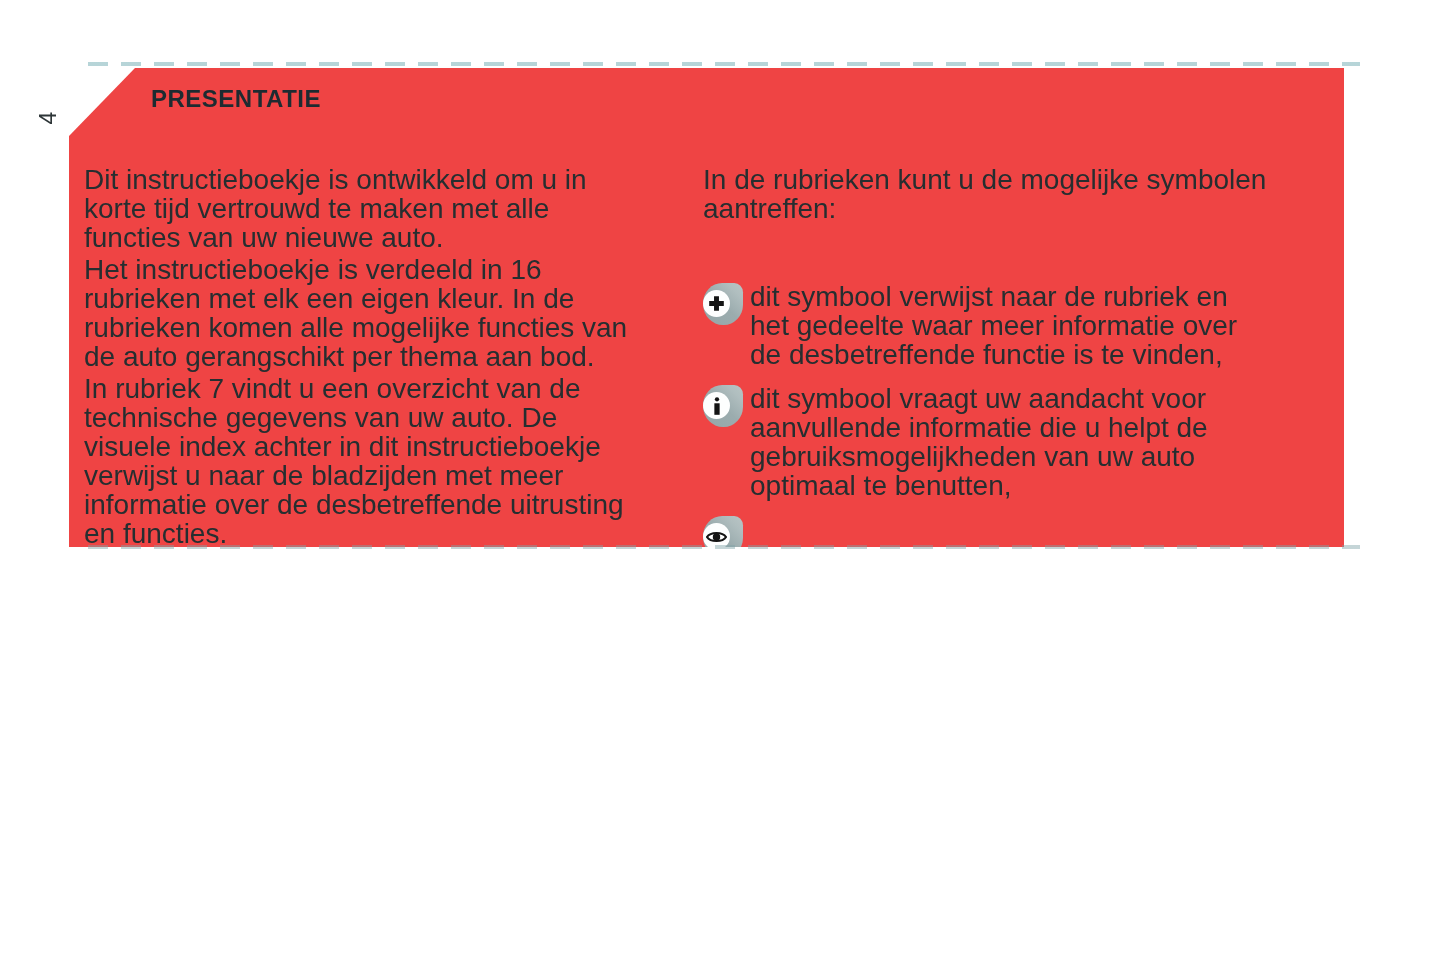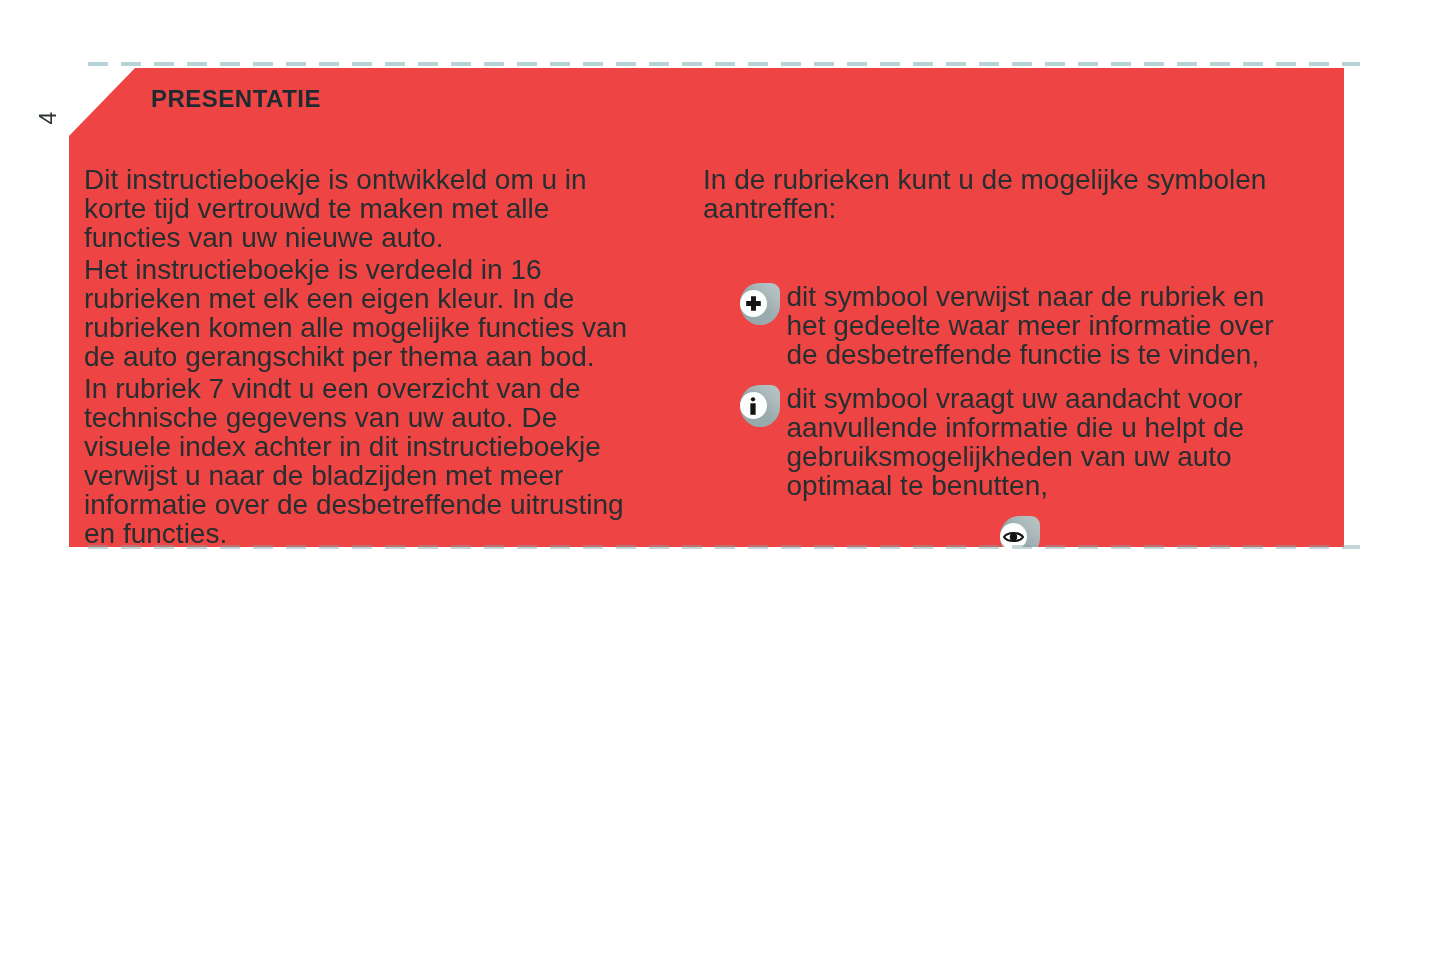--- a/index.html
+++ b/index.html
@@ -77,21 +77,20 @@
   .col-left { left: 15px; width: 562px; }
   .col-left p { margin-bottom: 3px; }
   .col-right { left: 634px; width: 640px; }
 
   .symbols-heading { margin-bottom: 59px; }
 
   .symbol-item {
     display: flex;
     align-items: flex-start;
     margin-bottom: 15px;
-    justify-content: center;
   }
   .symbol-text { width: 520px; }
 
   
   .badge {
     position: relative;
     flex: 0 0 40px;
     width: 40px;
     height: 42px;
     margin-top: 1px;

